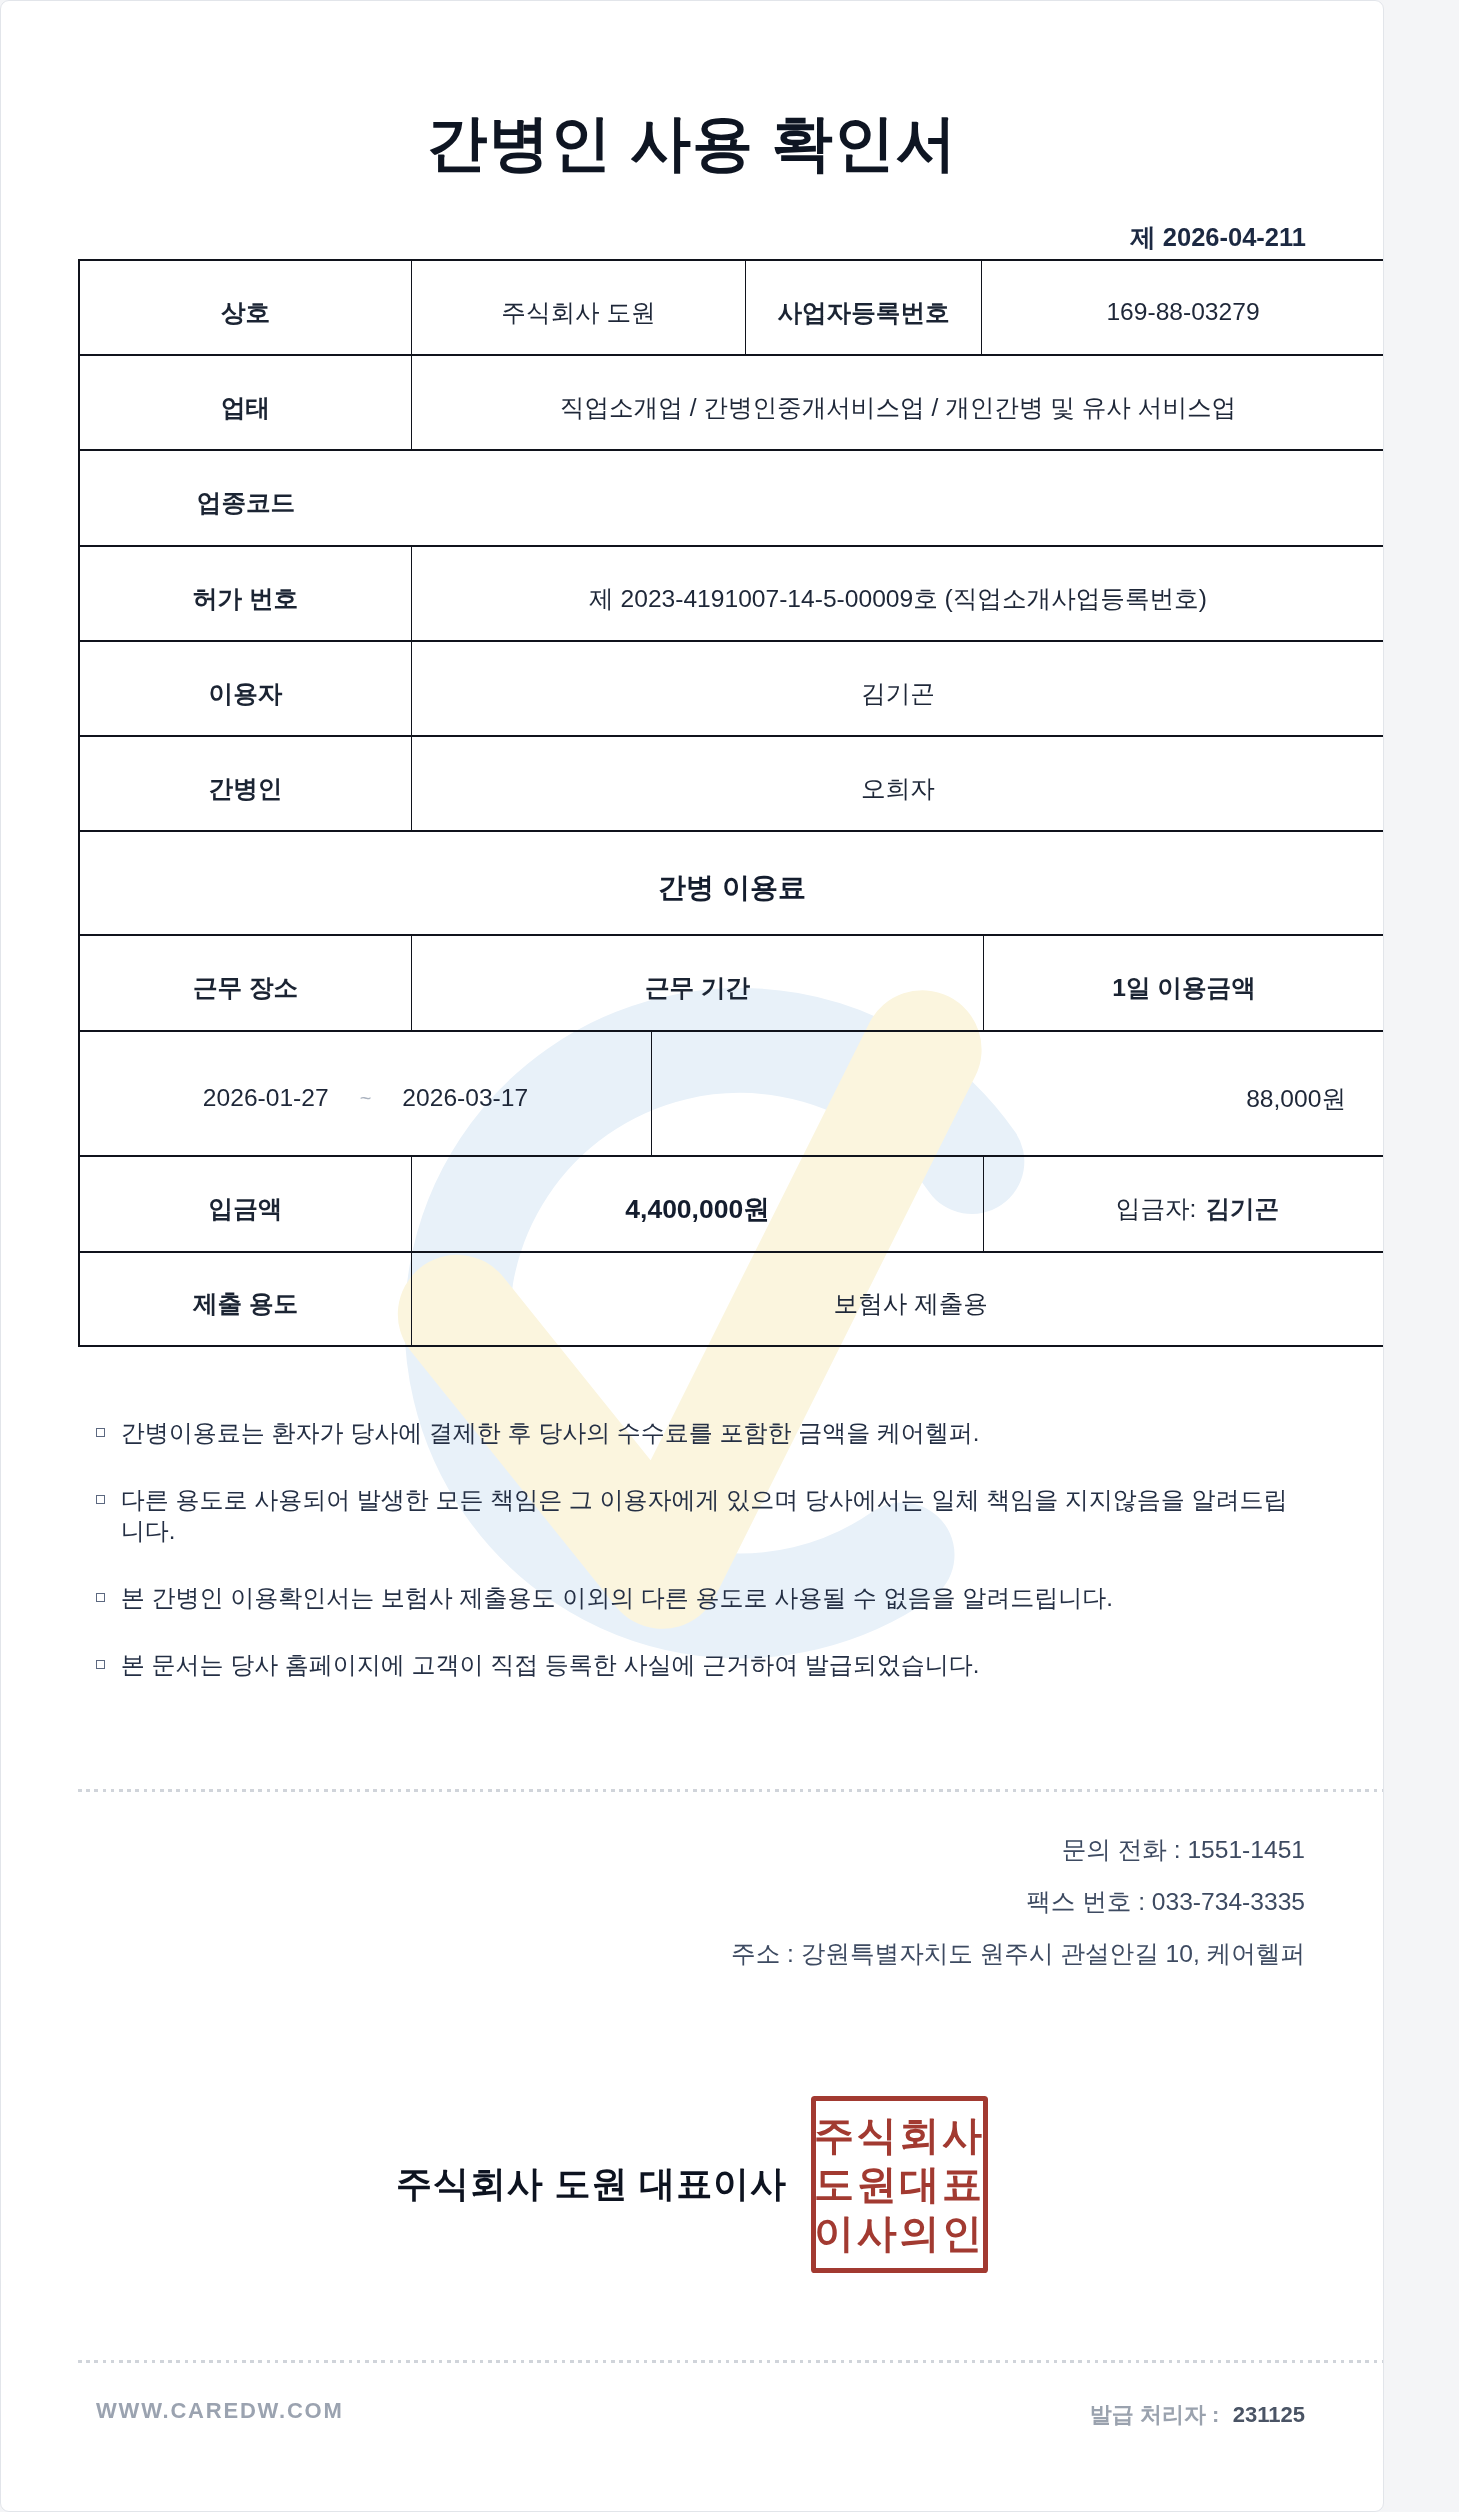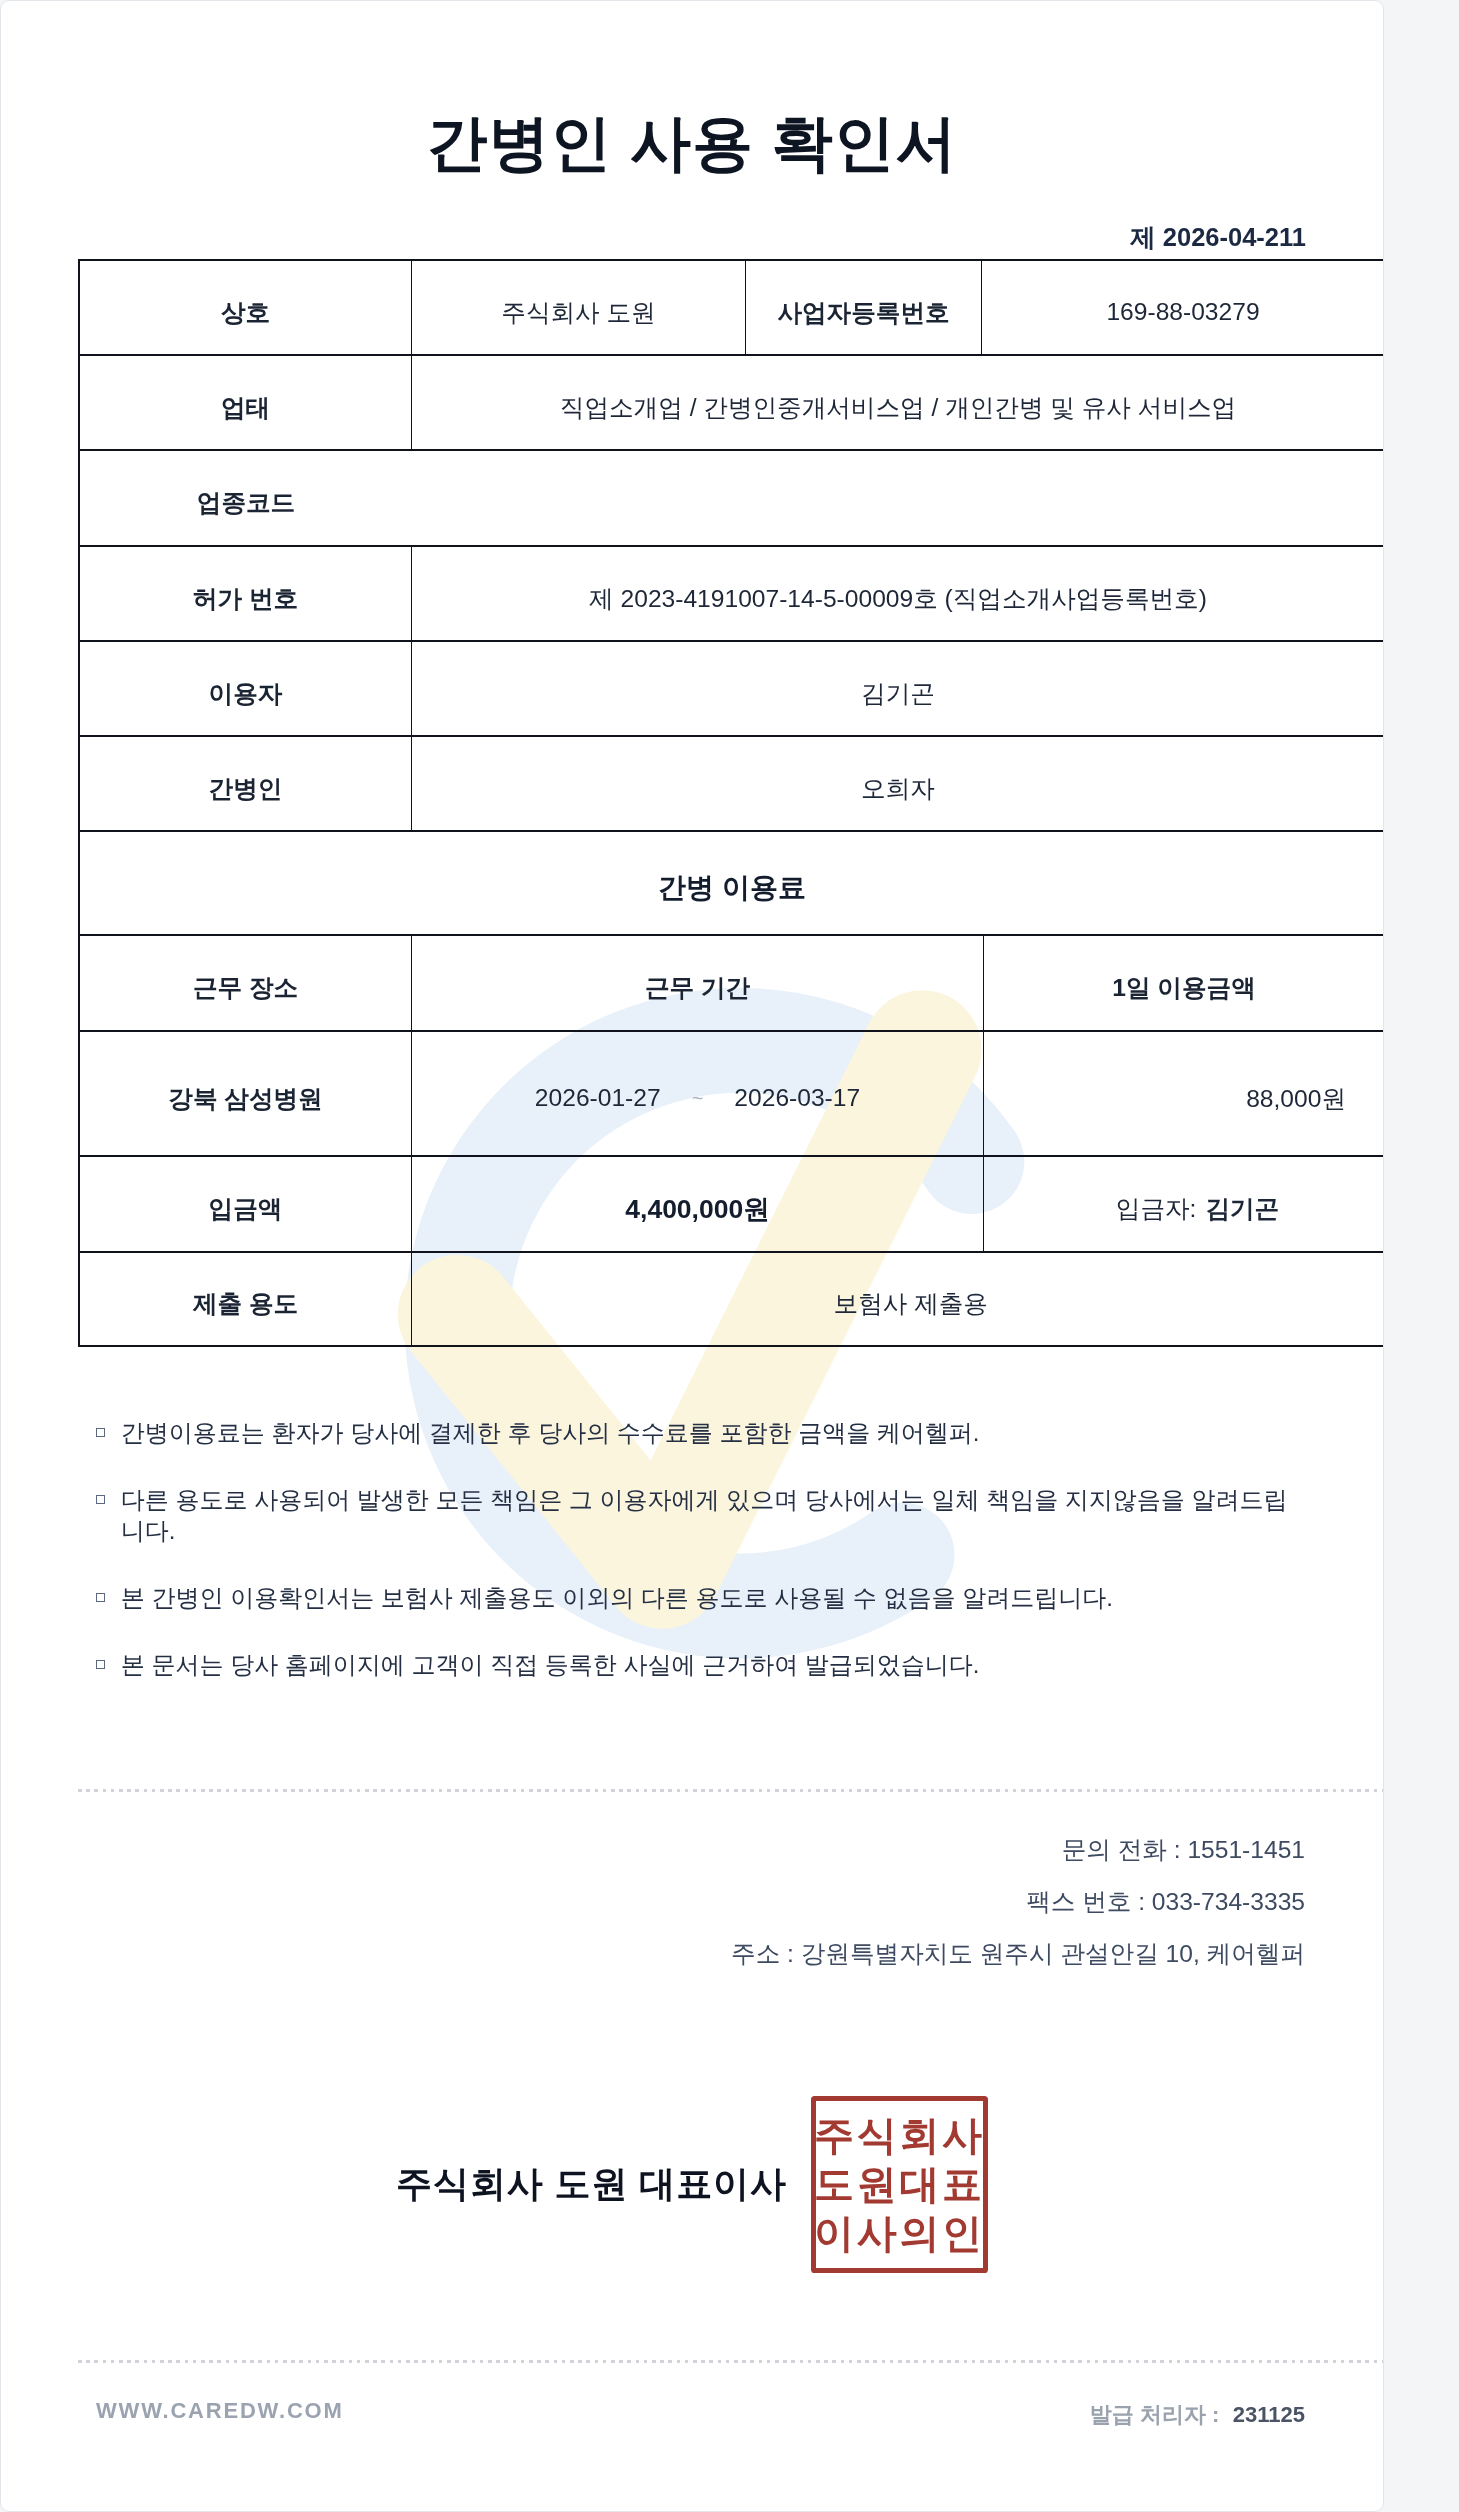--- a/index.html
+++ b/index.html
@@ -151,21 +151,20 @@
       <div class="td cx section-title">간병 이용료</div>
     </div>
 
     <div class="tr" style="height:96px">
       <div class="td c1 lbl">근무 장소</div>
       <div class="td cm lbl">근무 기간</div>
       <div class="td cx lbl">1일 이용금액</div>
     </div>
 
     <div class="tr" style="height:125px">
-      <div class="td c1 lbl">강북 삼성병원</div>
       <div class="td cm val">
         <span>2026-01-27</span>
         <span class="tilde">~</span>
         <span>2026-03-17</span>
       </div>
       <div class="td cx val right-pad">88,000원</div>
     </div>
 
     <div class="tr" style="height:96px">
       <div class="td c1 lbl">입금액</div>

